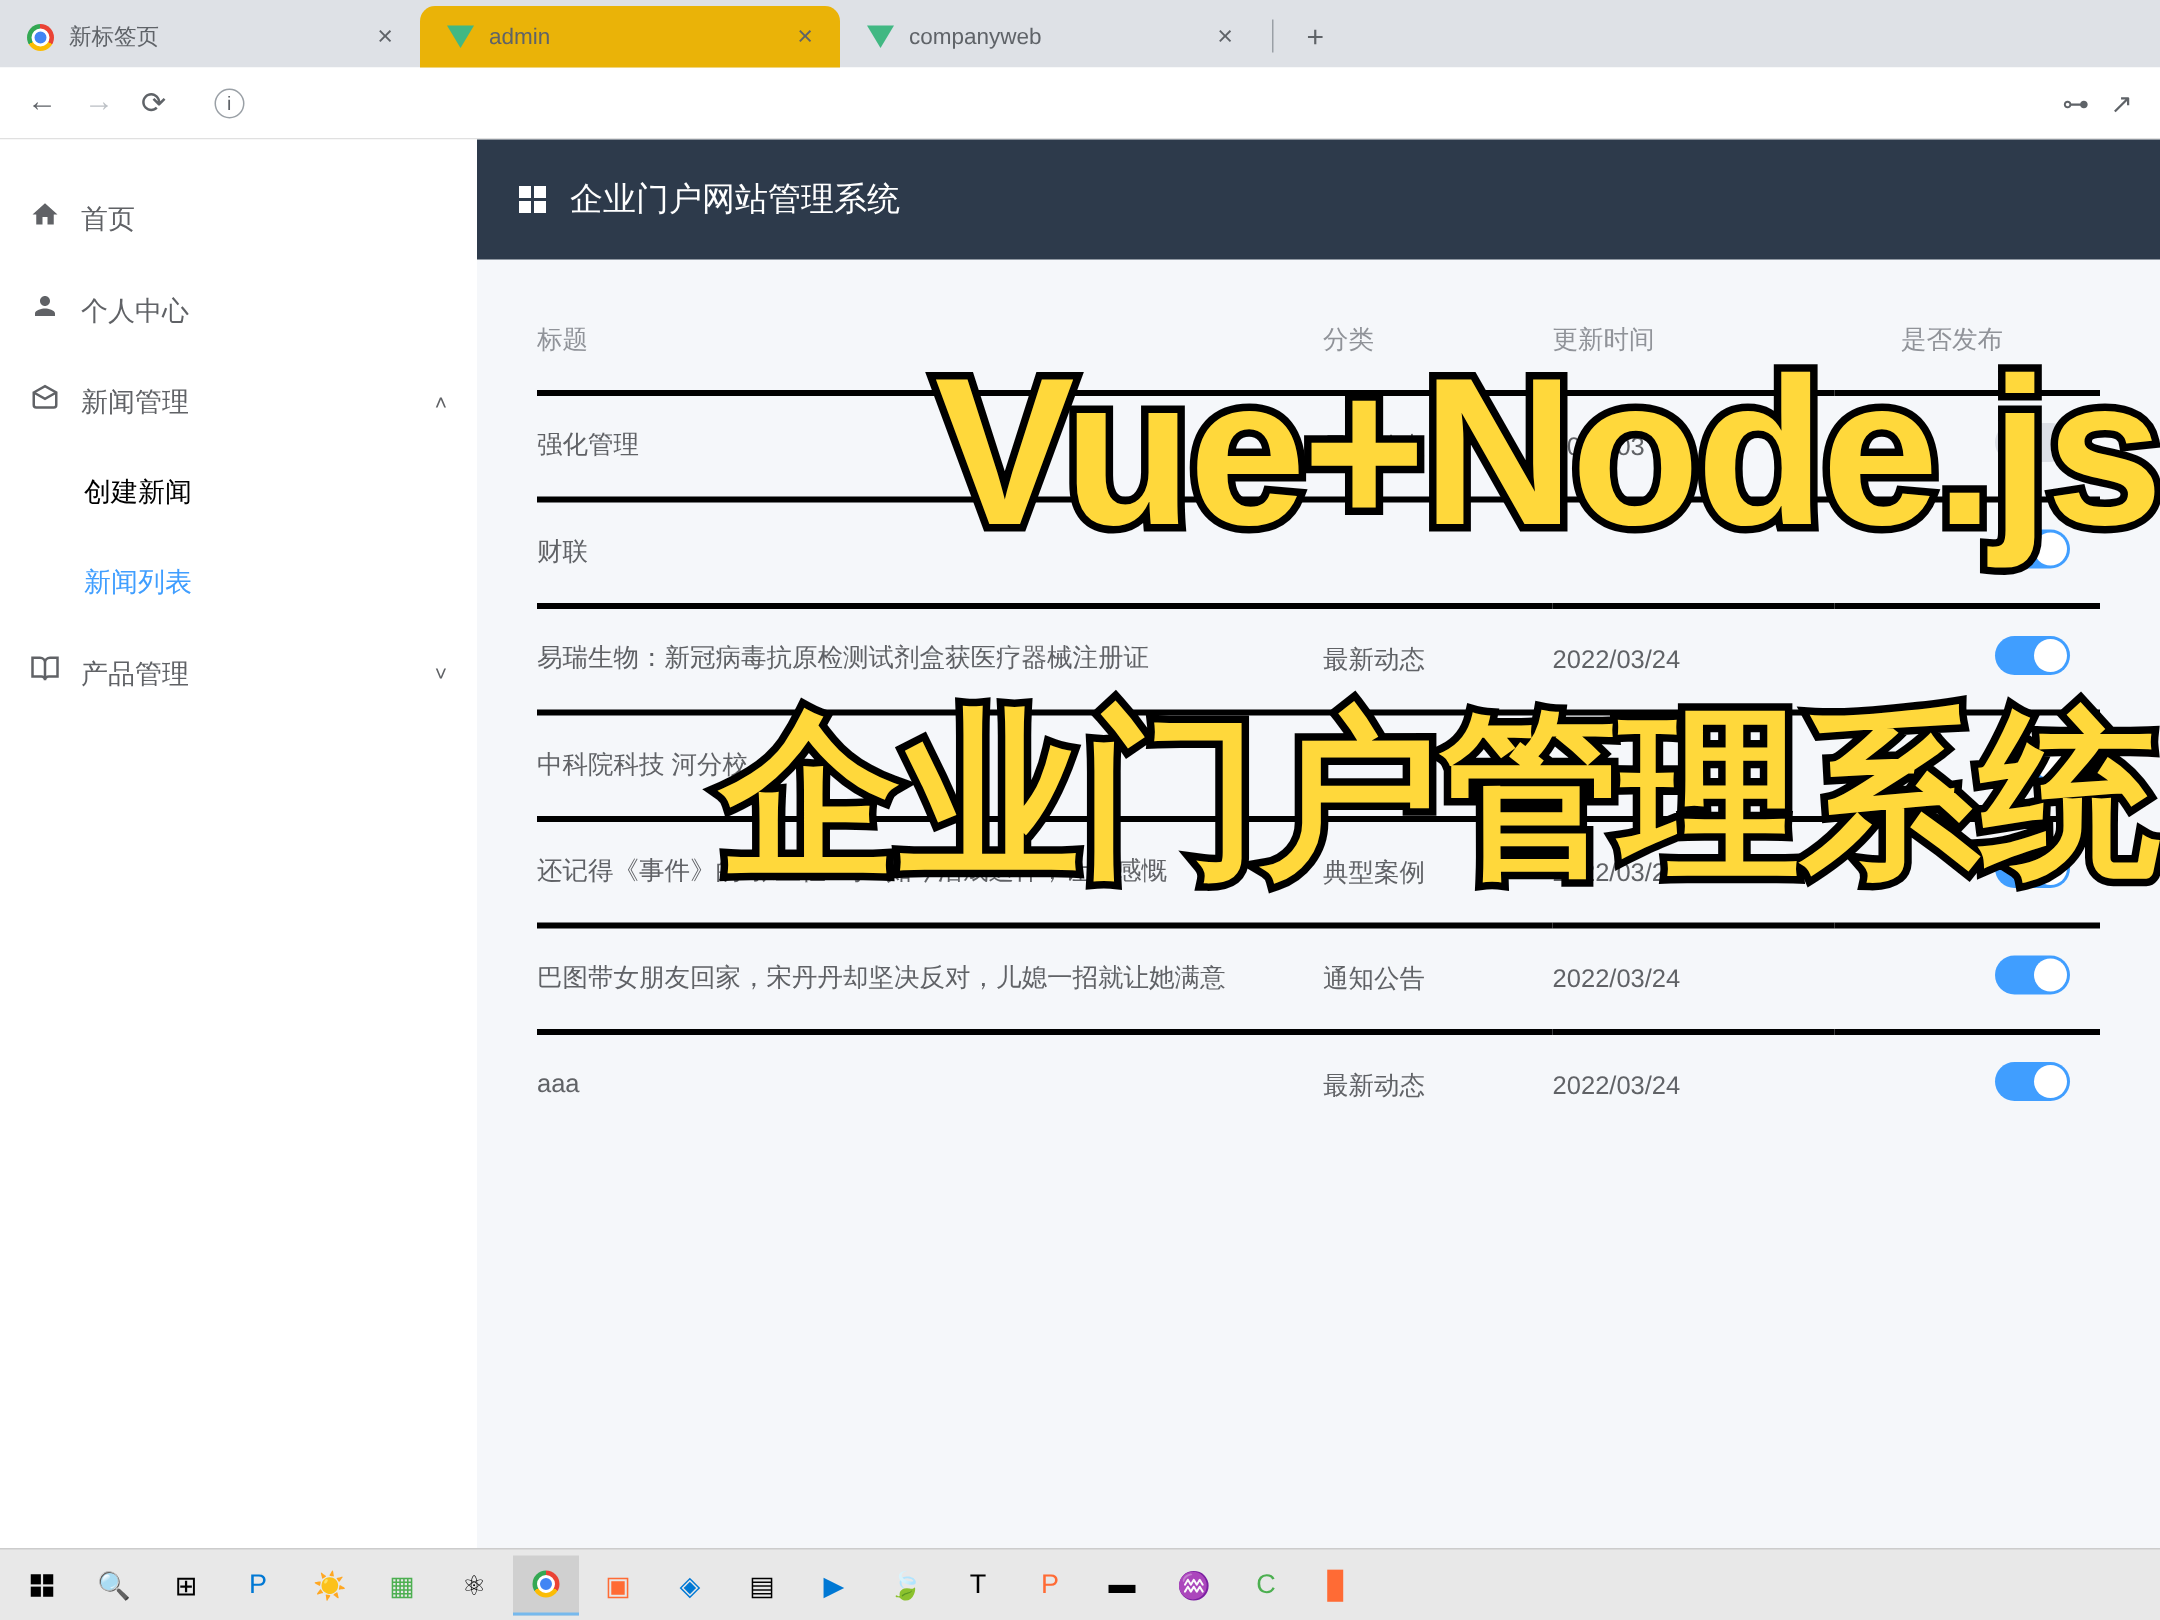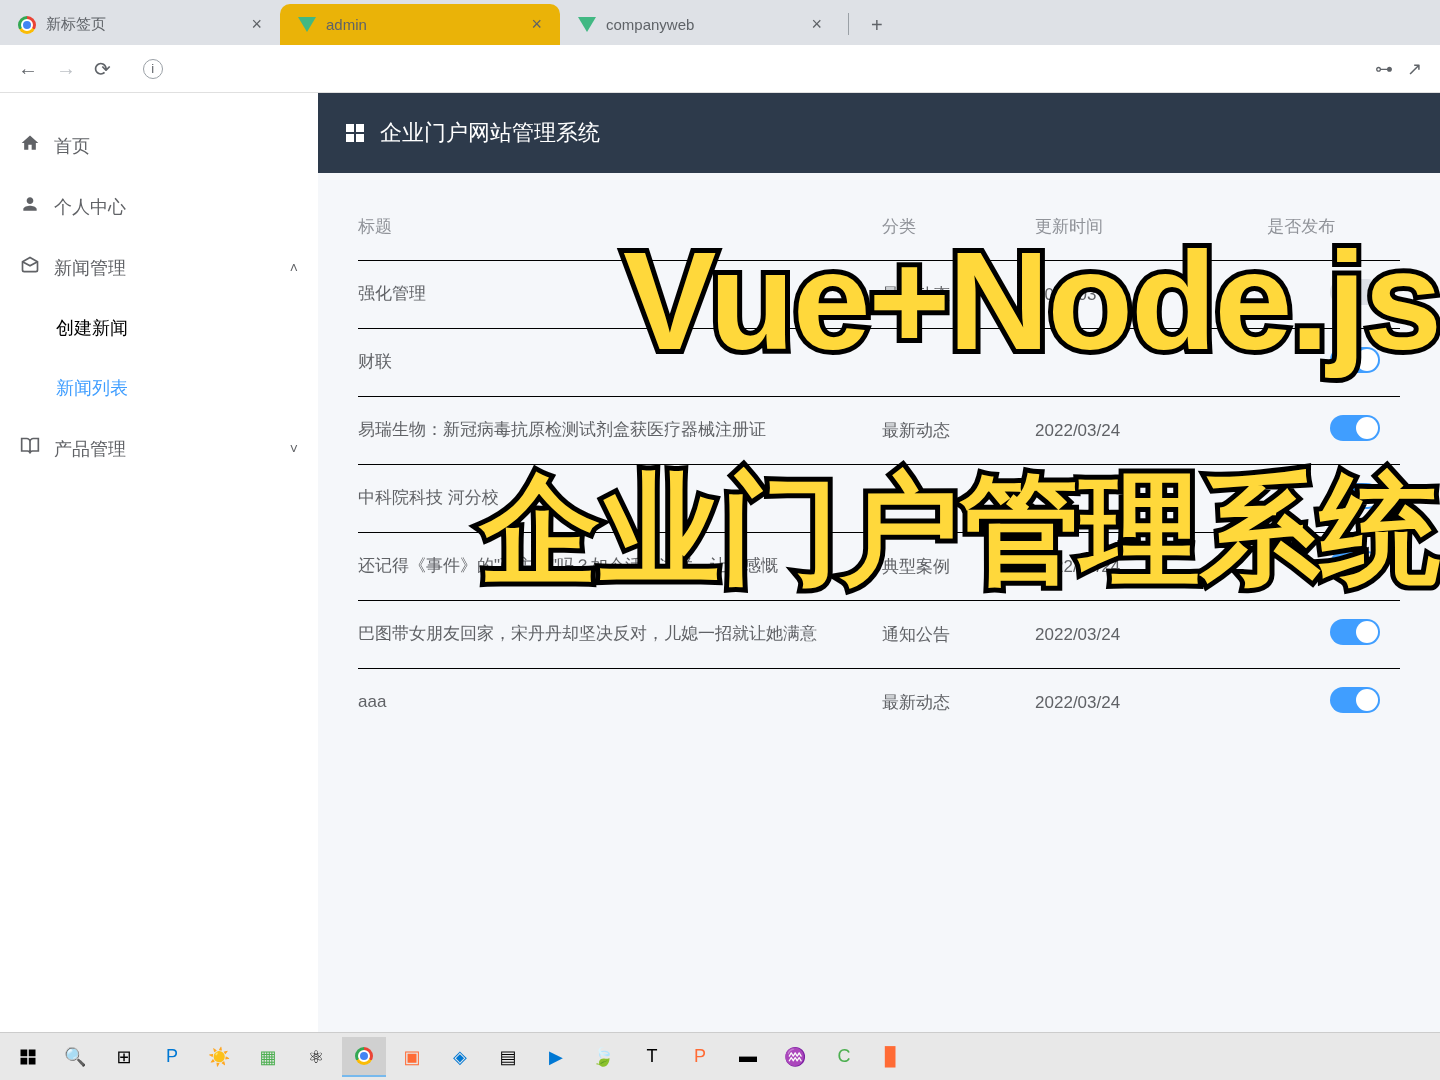--- a/index.html
+++ b/index.html
@@ -35,21 +35,21 @@
     .chevron { font-size: 14px; }
     
     .main { flex: 1; background: #f5f7fa; }
     .header-bar { height: 80px; background: #2d3a4b; color: #fff; display: flex; align-items: center; padding: 0 28px; font-size: 22px; gap: 16px; }
     .grid-icon { display: inline-grid; grid-template-columns: 8px 8px; grid-template-rows: 8px 8px; gap: 2px; }
     .grid-icon span { background: #fff; }
     
     .content { padding: 28px 40px; }
     table { width: 100%; border-collapse: collapse; }
     th { text-align: left; font-size: 17px; color: #909399; font-weight: 500; padding: 14px 0 22px; }
-    td { font-size: 17px; color: #606266; padding: 18px 8px 18px 0; border-top: 1px solid #000000; vertical-align: middle; }
+    td { font-size: 17px; color: #606266; padding: 18px 8px 18px 0; border-top: 4px solid #000000; vertical-align: middle; }
     td:first-child { max-width: 260px; line-height: 1.7; }
     
     .switch { width: 50px; height: 26px; border-radius: 13px; position: relative; display: inline-block; cursor: pointer; }
     .switch.on { background: #409eff; }
     .switch.off { background: #dcdfe6; }
     .switch::after { content: ''; position: absolute; width: 22px; height: 22px; border-radius: 50%; background: #fff; top: 2px; }
     .switch.on::after { right: 2px; }
     .switch.off::after { left: 2px; }
     
     

